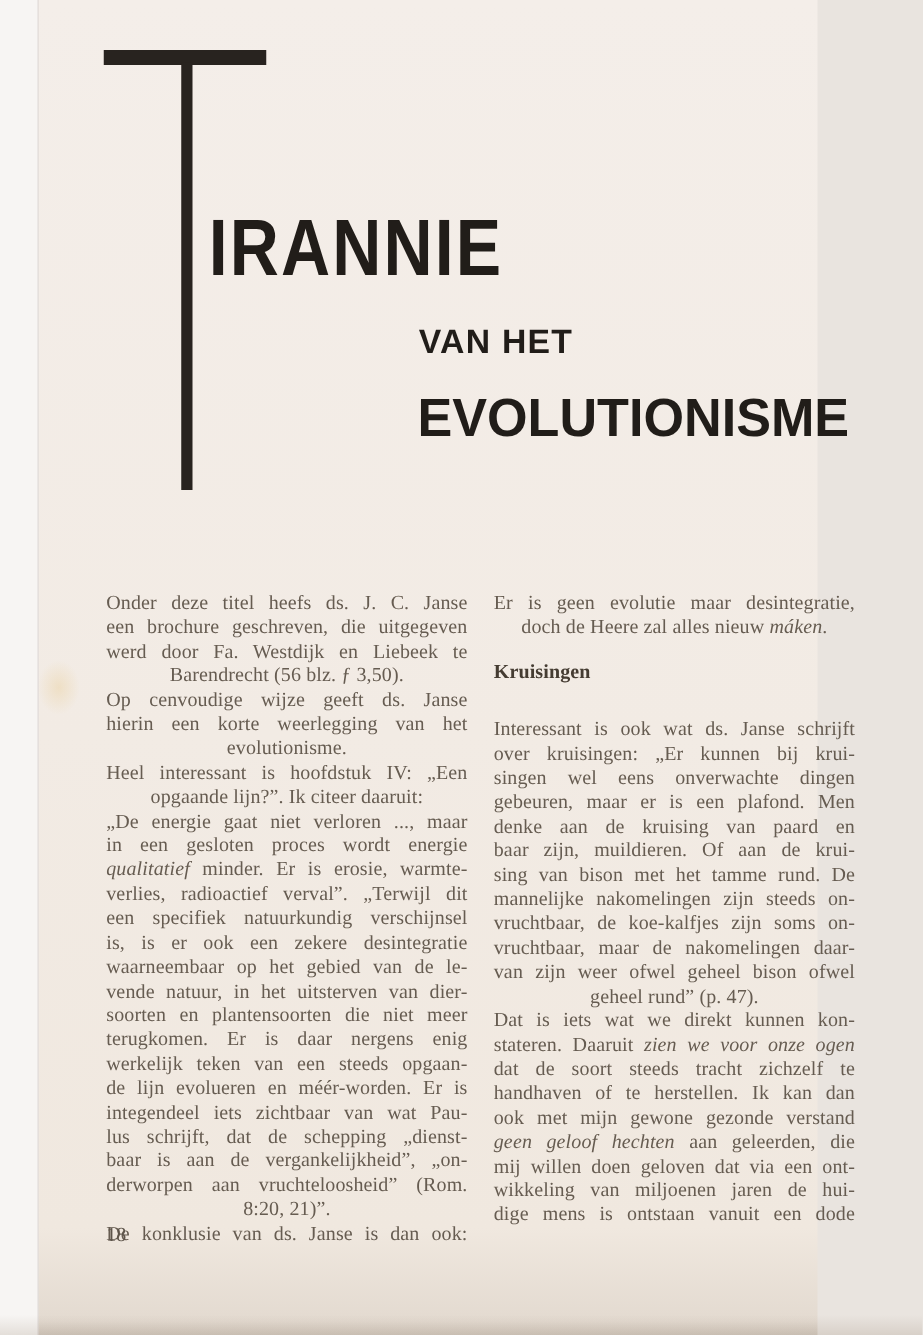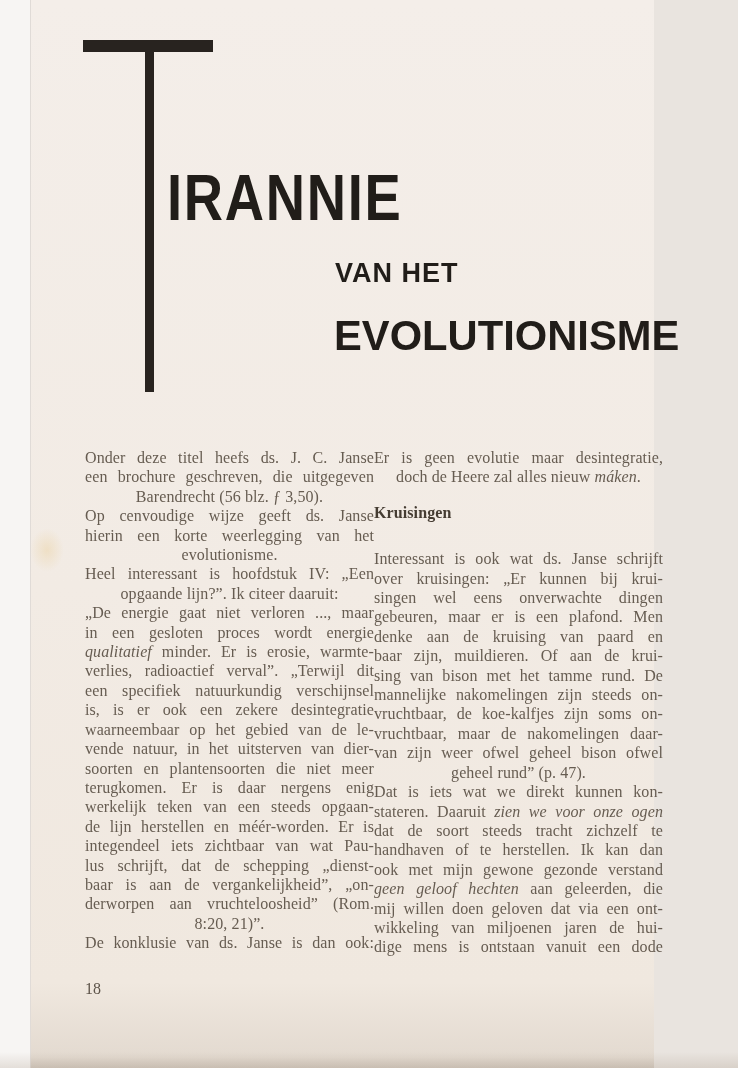--- a/index.html
+++ b/index.html
@@ -31,22 +31,22 @@
   
   .mast{
     position:absolute;color:#211d19;font-family:"Liberation Sans", sans-serif;font-weight:bold;
     white-space:nowrap;line-height:1;
   }
   .mast-1{left:167px;top:166px;font-size:64px;letter-spacing:2px;transform:scaleX(0.85);transform-origin:left top;}
   .mast-2{left:335px;top:260px;font-size:27px;letter-spacing:1px;}
   .mast-3{left:334px;top:314px;font-size:43px;letter-spacing:0px;transform:scaleX(0.97);transform-origin:left top;}
   
   .columns{
-    position:absolute;left:85px;top:448px;width:600px;
-    display:flex;
+    position:absolute;left:85px;top:473px;width:600px;
+    display:flex;gap:21px;
     color:#665c51;
   }
   .col{width:289px;font-size:16px;line-height:19.4px;}
   .line{white-space:normal;text-align:center;letter-spacing:0.1px;}
   .line.just{text-align:justify;text-align-last:justify;}
   .line i{font-style:italic;}
   .line.head{
     font-weight:bold;color:#453c32;margin:16px 0 27px 0;
     text-align:left;text-align-last:left;
   }
@@ -65,38 +65,39 @@
   <div class="t-vbar"></div>
 
   <div class="mast mast-1">IRANNIE</div>
   <div class="mast mast-2">VAN HET</div>
   <div class="mast mast-3">EVOLUTIONISME</div>
 
   <div class="columns">
     <div class="col" id="col-left">
         <div class="line just"><span>Onder deze titel heefs ds. J. C. Janse</span></div>
         <div class="line just"><span>een brochure geschreven, die uitgegeven</span></div>
+        <div class="line just"><span>werd door Fa. Westdijk en Liebeek te</span></div>
         <div class="line"><span>Barendrecht (56 blz. ƒ 3,50).</span></div>
         <div class="line just"><span>Op cenvoudige wijze geeft ds. Janse</span></div>
         <div class="line just"><span>hierin een korte weerlegging van het</span></div>
         <div class="line"><span>evolutionisme.</span></div>
         <div class="line just"><span>Heel interessant is hoofdstuk IV: „Een</span></div>
         <div class="line"><span>opgaande lijn?”. Ik citeer daaruit:</span></div>
         <div class="line just"><span>„De energie gaat niet verloren ..., maar</span></div>
         <div class="line just"><span>in een gesloten proces wordt energie</span></div>
         <div class="line just"><i>qualitatief</i><span> minder. Er is erosie, warmte-</span></div>
         <div class="line just"><span>verlies, radioactief verval”. „Terwijl dit</span></div>
         <div class="line just"><span>een specifiek natuurkundig verschijnsel</span></div>
         <div class="line just"><span>is, is er ook een zekere desintegratie</span></div>
         <div class="line just"><span>waarneembaar op het gebied van de le-</span></div>
         <div class="line just"><span>vende natuur, in het uitsterven van dier-</span></div>
         <div class="line just"><span>soorten en plantensoorten die niet meer</span></div>
         <div class="line just"><span>terugkomen. Er is daar nergens enig</span></div>
         <div class="line just"><span>werkelijk teken van een steeds opgaan-</span></div>
-        <div class="line just"><span>de lijn herstellen en méér-worden. Er is</span></div>
+        <div class="line just"><span>de lijn evolueren en méér-worden. Er is</span></div>
         <div class="line just"><span>integendeel iets zichtbaar van wat Pau-</span></div>
         <div class="line just"><span>lus schrijft, dat de schepping „dienst-</span></div>
         <div class="line just"><span>baar is aan de vergankelijkheid”, „on-</span></div>
         <div class="line just"><span>derworpen aan vruchteloosheid” (Rom.</span></div>
         <div class="line"><span>8:20, 21)”.</span></div>
         <div class="line just"><span>De konklusie van ds. Janse is dan ook:</span></div>
       </div>
     <div class="col" id="col-right">
         <div class="line just"><span>Er is geen evolutie maar desintegratie,</span></div>
         <div class="line"><span>doch de Heere zal alles nieuw </span><i>máken</i><span>.</span></div>

